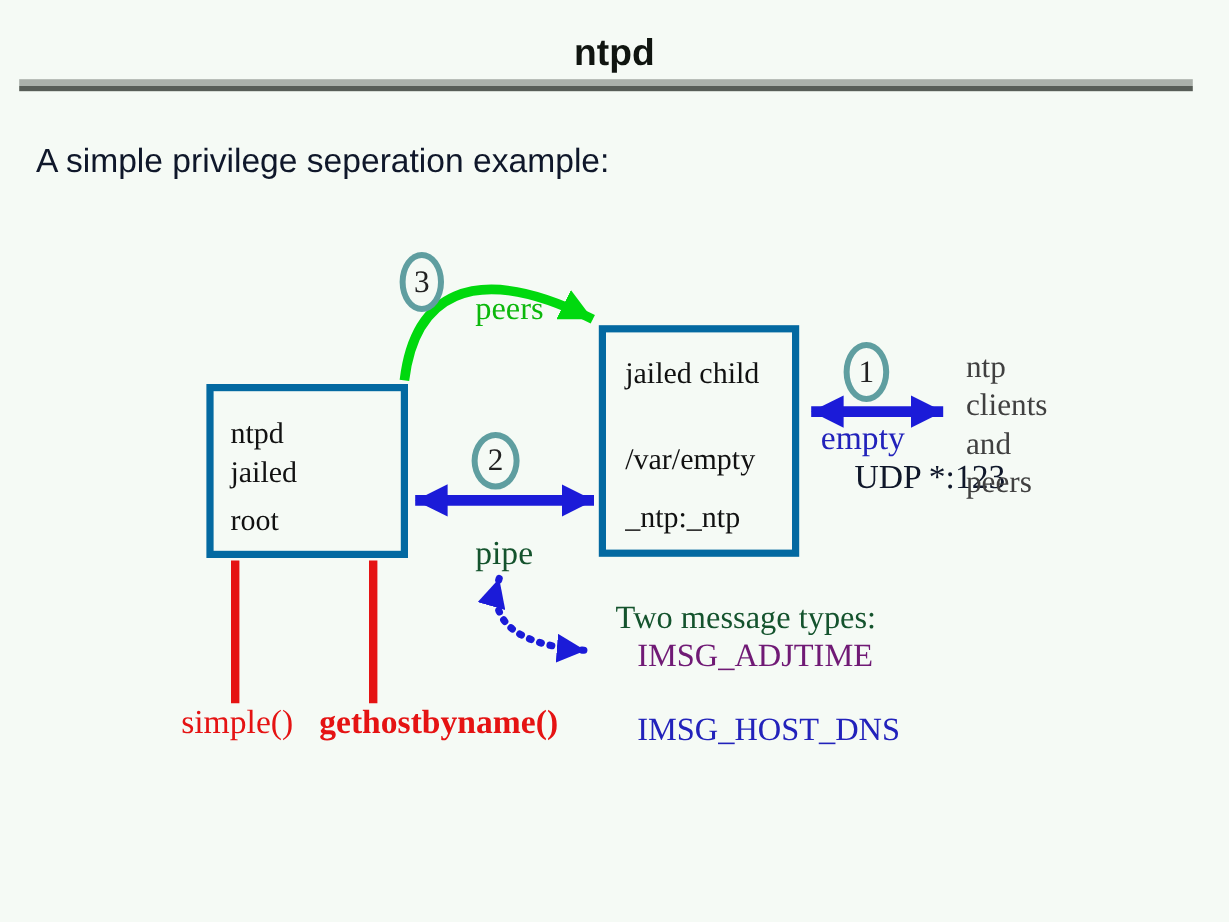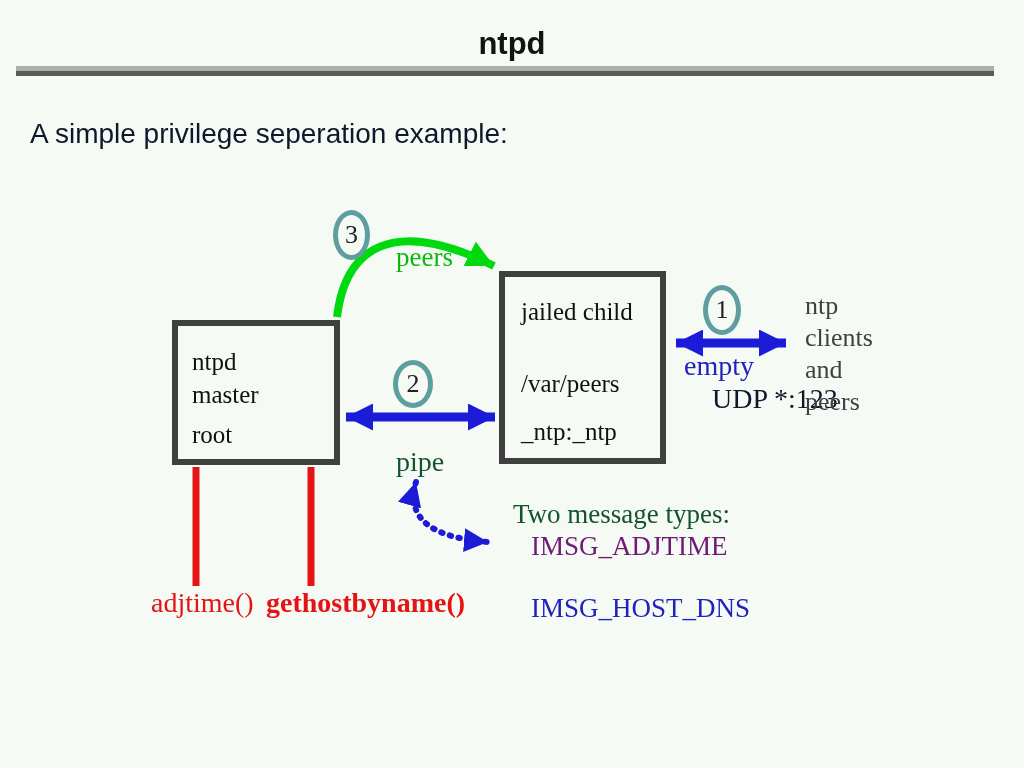--- a/index.html
+++ b/index.html
@@ -29,21 +29,21 @@
   .subtitle {
     left: 30px; top: 118px;
     font-family: "Liberation Sans", sans-serif;
     font-size: 28px;
     color: #0f172a;
   }
 
   svg.wires { left: 0; top: 0; width: 1024px; height: 768px; }
 
   .proc-box {
-    border: 6px solid #404040;
+    border: 6px solid #0369a1;
     background: transparent;
   }
   .box-master { left: 172px; top: 320px; width: 168px; height: 145px; }
   .box-child  { left: 499px; top: 271px; width: 167px; height: 193px; }
   .proc-box span { position: absolute; font-size: 25px; white-space: nowrap; }
   .box-master .l0 { left: 14px; top: 22px; }
   .box-master .l1 { left: 14px; top: 55px; }
   .box-master .l2 { left: 14px; top: 95px; }
   .box-child  .l0 { left: 16px; top: 21px; }
   .box-child  .l1 { left: 16px; top: 93px; }
@@ -106,39 +106,39 @@
 
   <line x1="196" y1="467" x2="196" y2="586" stroke="#e51313" stroke-width="7"></line>
 
   <line x1="311" y1="467" x2="311" y2="586" stroke="#e51313" stroke-width="7"></line>
 
   <path d="M 416 482 C 407 514 424 537 488 542" fill="none" stroke="#1b1bd8" stroke-width="6" stroke-dasharray="1.5 7.5" stroke-linecap="round" marker-start="url(#head-dot)" marker-end="url(#head-dot)"></path>
 </svg>
 
 <div class="abs proc-box box-master">
   <span class="l0">ntpd</span>
-  <span class="l1">master</span>
+  <span class="l1">jailed</span>
   <span class="l2">root</span>
 </div>
 
 <div class="abs proc-box box-child">
   <span class="l0">jailed child</span>
-  <span class="l1">/var/peers</span>
+  <span class="l1">/var/empty</span>
   <span class="l2">_ntp:_ntp</span>
 </div>
 
 <div class="abs badge badge-1">1</div>
 <div class="abs badge badge-2">2</div>
 <div class="abs badge badge-3">3</div>
 
 <div class="abs lbl lbl-fork">peers</div>
 <div class="abs lbl lbl-pipe">pipe</div>
 <div class="abs lbl lbl-socket">empty</div>
 <div class="abs lbl lbl-udp">UDP *:123</div>
 <div class="abs lbl-clients">ntp
 clients
 and
 peers</div>
 <div class="abs lbl lbl-msg-title">Two message types:</div>
 <div class="abs lbl lbl-msg-1">IMSG_ADJTIME</div>
 <div class="abs lbl lbl-msg-2">IMSG_HOST_DNS</div>
-<div class="abs lbl lbl-adjtime">adjtime()</div>
+<div class="abs lbl lbl-adjtime">simple()</div>
 <div class="abs lbl lbl-gethost">gethostbyname()</div>
 
 </body></html>

